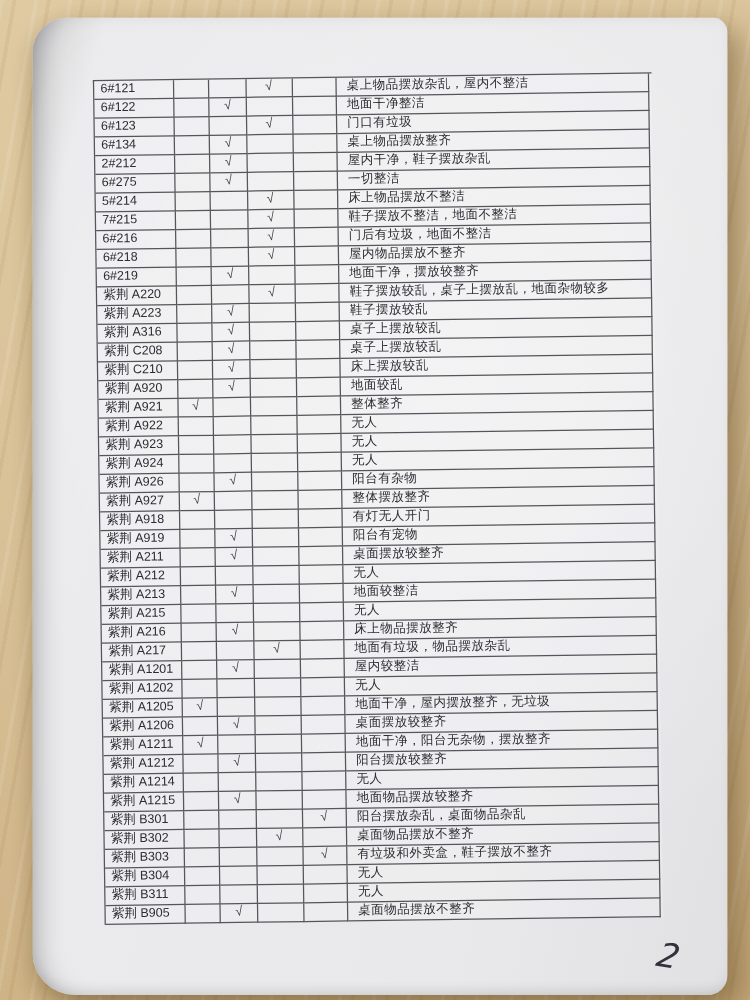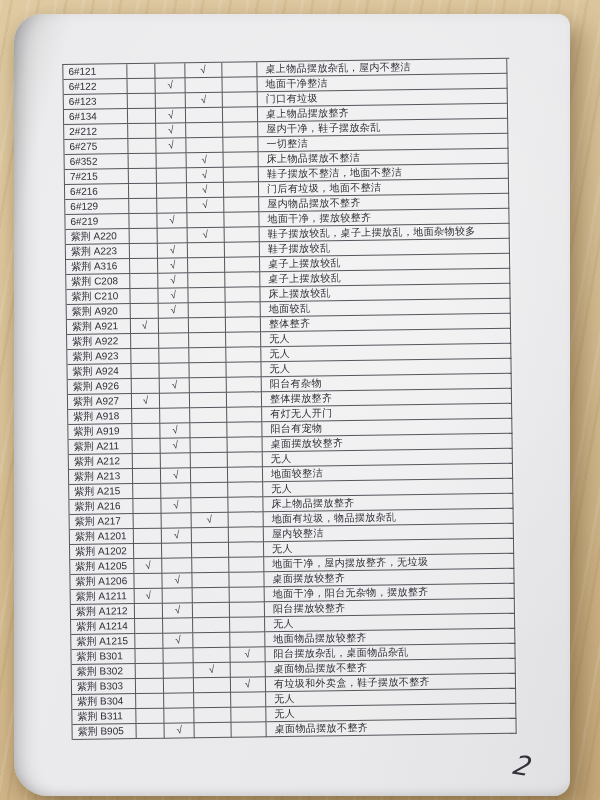--- a/index.html
+++ b/index.html
@@ -8,21 +8,21 @@
     font-family:"Liberation Sans", sans-serif;
     background:
       repeating-linear-gradient(100deg,
         rgba(255,255,255,0.10) 0 3px,
         rgba(0,0,0,0) 3px 10px,
         rgba(139,101,57,0.09) 10px 13px,
         rgba(0,0,0,0) 13px 27px),
       linear-gradient(160deg,#dfcaa2 0%,#d8c096 45%,#c8ab7d 100%);
   }
   .paper{
-    position:absolute;left:14px;top:14px;width:556px;height:782px;
+    position:absolute;left:26px;top:14px;width:556px;height:782px;
     border-radius:28px 12px 16px 34px;
     background:
       radial-gradient(120% 90% at 60% 35%, rgba(255,255,255,0.35) 0%, rgba(255,255,255,0) 60%),
       linear-gradient(105deg,#c7c7cb 0px,#dededf 26px,#ebebed 58px,#e9e9eb 70%,#e1e1e4 100%);
     box-shadow:
       16px 12px 26px rgba(80,55,20,0.30),
       0 8px 16px rgba(80,55,20,0.25),
       inset 16px 0 22px -14px rgba(0,0,0,0.30),
       inset 0 -6px 14px -8px rgba(0,0,0,0.18);
   }
@@ -114,21 +114,21 @@
   <div class="row">
     <div class="cell room">6#275</div>
     <div class="cell chk1"></div>
     <div class="cell chk2"><span class="tick">√</span></div>
     <div class="cell chk3"></div>
     <div class="cell chk4"></div>
     <div class="cell remark">一切整洁</div>
   </div>
 
   <div class="row">
-    <div class="cell room">6#352</div>
+    <div class="cell room">5#214</div>
     <div class="cell chk1"></div>
     <div class="cell chk2"></div>
     <div class="cell chk3"><span class="tick">√</span></div>
     <div class="cell chk4"></div>
     <div class="cell remark">床上物品摆放不整洁</div>
   </div>
 
   <div class="row">
     <div class="cell room">7#215</div>
     <div class="cell chk1"></div>
@@ -141,21 +141,21 @@
   <div class="row">
     <div class="cell room">6#216</div>
     <div class="cell chk1"></div>
     <div class="cell chk2"></div>
     <div class="cell chk3"><span class="tick">√</span></div>
     <div class="cell chk4"></div>
     <div class="cell remark">门后有垃圾，地面不整洁</div>
   </div>
 
   <div class="row">
-    <div class="cell room">6#129</div>
+    <div class="cell room">6#218</div>
     <div class="cell chk1"></div>
     <div class="cell chk2"></div>
     <div class="cell chk3"><span class="tick">√</span></div>
     <div class="cell chk4"></div>
     <div class="cell remark">屋内物品摆放不整齐</div>
   </div>
 
   <div class="row">
     <div class="cell room">6#219</div>
     <div class="cell chk1"></div>

